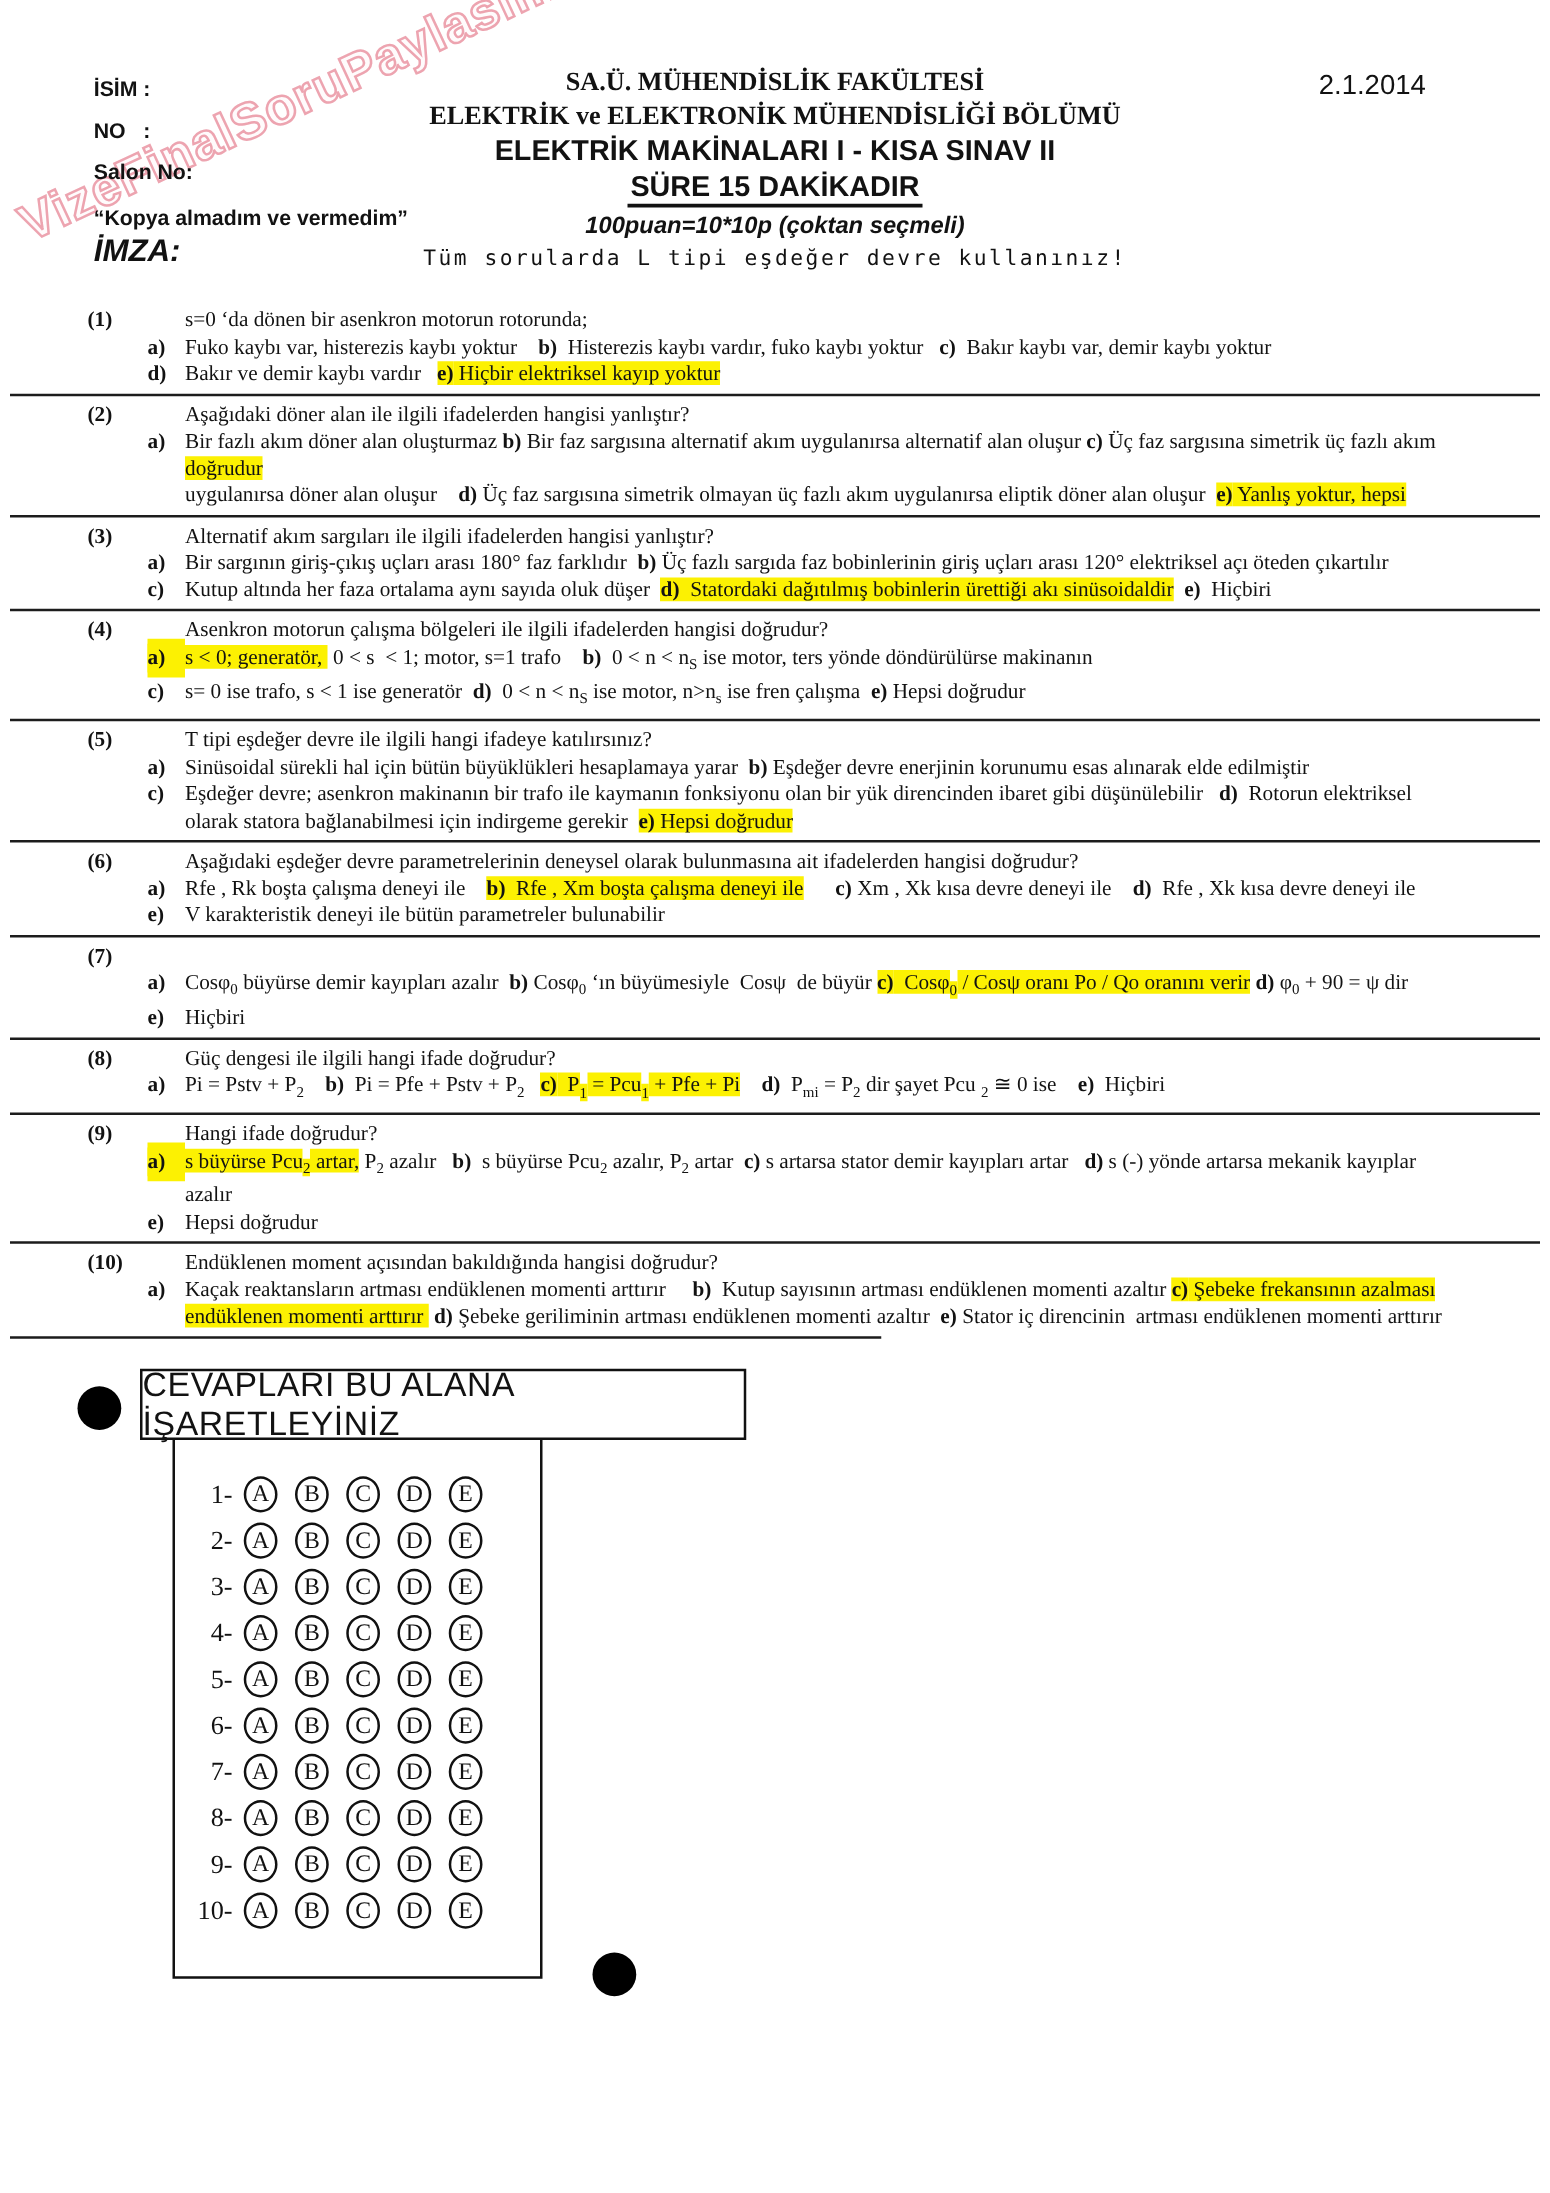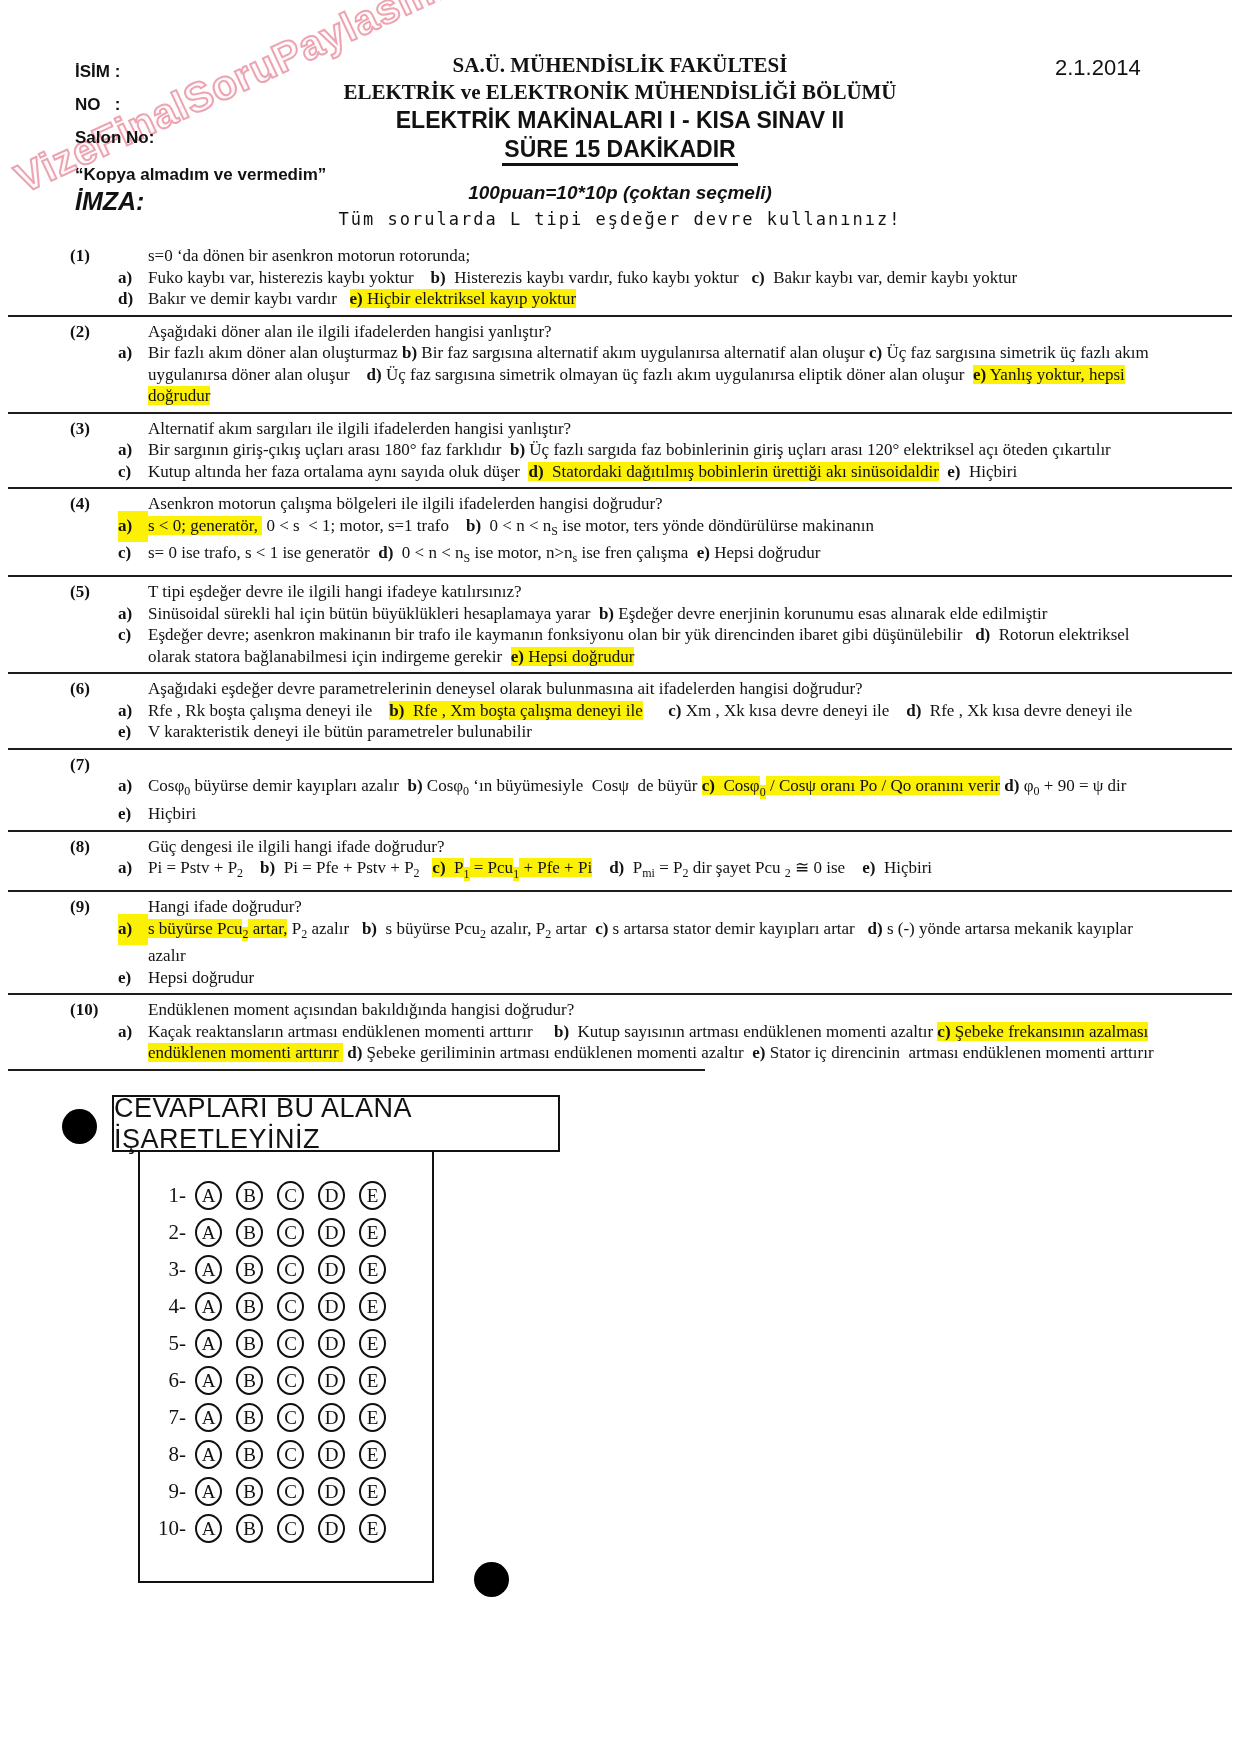--- a/index.html
+++ b/index.html
@@ -22,42 +22,42 @@
   .header { position:absolute; left:0; top:0; width:100%; z-index:2; }
   .hl-left { position:absolute; left:75px; top:55px; font-family:"Liberation Sans", sans-serif; font-weight:bold; }
   .hl-left .big { font-size:17px; line-height:33px; white-space:pre; }
   .hl-left .kopya { font-size:17px; margin-top:11px; }
   .hl-left .imza { font-size:25px; margin-top:2px;font-style:italic; }
   .hc { position:absolute; left:240px; right:240px; top:52px; text-align:center; }
   .hc .l1,.hc .l2 { font-size:21px; font-weight:bold; line-height:27px; }
   .hc .l3 { font-family:"Liberation Sans", sans-serif; font-size:23px; font-weight:bold; line-height:29px; }
   .hc .l4 { font-family:"Liberation Sans", sans-serif; font-size:23px; font-weight:bold; line-height:29px; }
   .hc .l4 span { border-bottom:3px solid var(--ink); padding:0 2px 1px 2px; }
-  .hc .l5 { font-family:"Liberation Sans", sans-serif; font-size:19px; font-weight:bold; font-style:italic; line-height:25px; margin-top:16px; }
+  .hc .l5 { font-family:"Liberation Sans", sans-serif; font-size:19px; font-weight:bold; font-style:italic; line-height:25px; margin-top:4px; }
   .hc .l6 { font-family:"DejaVu Sans Mono", monospace; font-size:17px; letter-spacing:2px; line-height:23px; margin-top:3px; }
   .hdate { position:absolute; left:1055px; top:55px; font-family:"Liberation Sans", sans-serif; font-size:22px; }
   
   .questions { position:absolute; left:0; top:242px; width:100%; z-index:2; font-size:17px; }
   .q-row { display:flex; line-height:21.5px; }
   .q-block { margin-top:3px; }
   .q-num { margin-left:70px; width:78px; font-weight:bold; flex:0 0 auto; }
   .q-opt { margin-left:118px; width:30px; font-weight:bold; flex:0 0 auto; }
   .q-text { white-space:pre-wrap; flex:1 1 auto; padding-right:24px; }
   .q-text .b { font-weight:bold; }
   .hl { background:var(--hl); }
   .q-opt.hl { box-shadow:0 -4px 0 var(--hl); }
   sub { font-size:12px; }
   .sep { border-top:2.5px solid #1c1c1c; margin:5px 0 4px 8px; width:1224px; }
   .sep.partial { width:697px; }
   
   .dot { position:absolute; width:35px; height:35px; border-radius:50%; background:#000; z-index:3; }
   .dot1 { left:62px; top:1109px; }
   .dot2 { left:474px; top:1562px; }
   .ans-title {
-    position:absolute; left:112px; top:1095px; width:448px; height:57px; z-index:3;
+    position:absolute; left:112px; top:1095px; width:485px; height:57px; z-index:3;
     background:#fff; border:2.5px solid #111; box-sizing:border-box;
     display:flex; align-items:center; justify-content:center;
     font-family:"Liberation Sans", sans-serif; font-size:27px; letter-spacing:0.5px;
   }
   .ans-box {
     position:absolute; left:138px; top:1150px; width:296px; height:433px; z-index:2;
     background:#fff; border:2px solid #111; box-sizing:border-box;
     padding-top:25px;
   }
   .ans-row { display:flex; align-items:center; height:37px; }
@@ -114,25 +114,25 @@
         <div class="q-row">
           <span class="q-num">(2)</span>
           <span class="q-text"><span>Aşağıdaki döner alan ile ilgili ifadelerden hangisi yanlıştır?</span></span>
         </div>
         <div class="q-row">
           <span class="q-opt">a)</span>
           <span class="q-text"><span>Bir fazlı akım döner alan oluşturmaz </span><span class="b">b)</span><span> Bir faz sargısına alternatif akım uygulanırsa alternatif alan oluşur </span><span class="b">c)</span><span> Üç faz sargısına simetrik üç fazlı akım</span></span>
         </div>
         <div class="q-row">
           <span class="q-opt"></span>
+          <span class="q-text"><span class="hl">doğrudur</span></span>
+        </div>
+        <div class="q-row">
+          <span class="q-opt"></span>
           <span class="q-text"><span>uygulanırsa döner alan oluşur    </span><span class="b">d)</span><span> Üç faz sargısına simetrik olmayan üç fazlı akım uygulanırsa eliptik döner alan oluşur  </span><span class="b hl">e)</span><span class="hl"> Yanlış yoktur, hepsi</span></span>
-        </div>
-        <div class="q-row">
-          <span class="q-opt"></span>
-          <span class="q-text"><span class="hl">doğrudur</span></span>
         </div>
       </div>
       <div class="sep"></div>
       <div class="q-block">
         <div class="q-row">
           <span class="q-num">(3)</span>
           <span class="q-text"><span>Alternatif akım sargıları ile ilgili ifadelerden hangisi yanlıştır?</span></span>
         </div>
         <div class="q-row">
           <span class="q-opt">a)</span>

